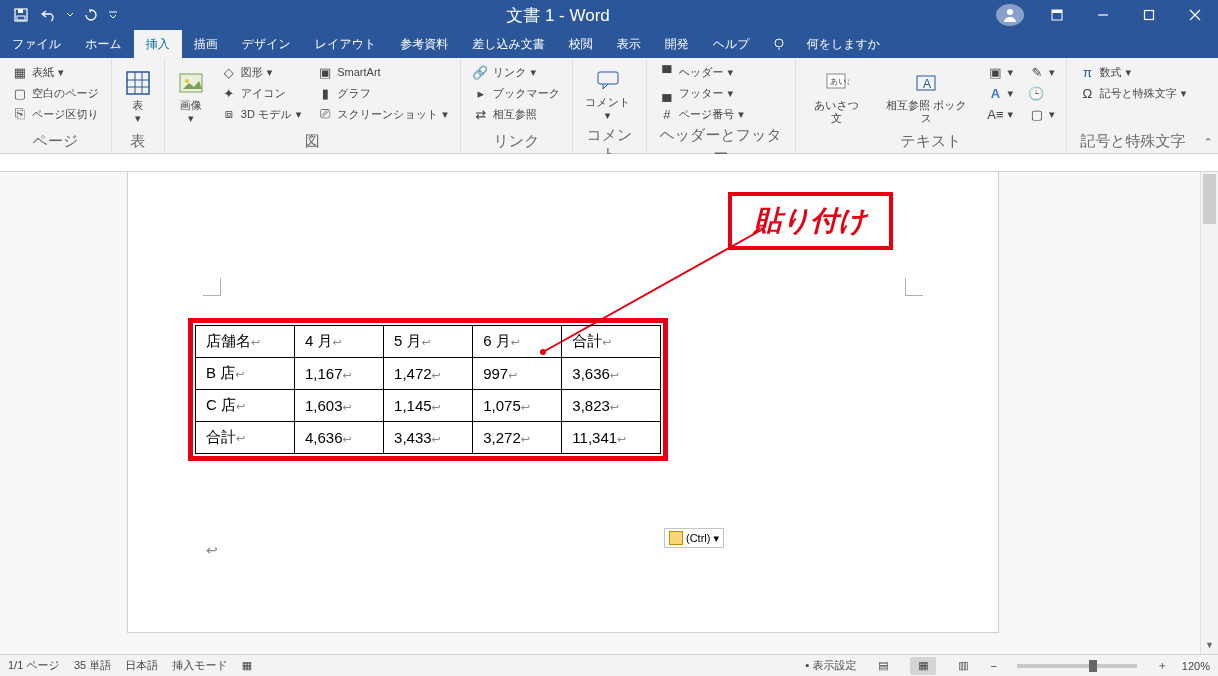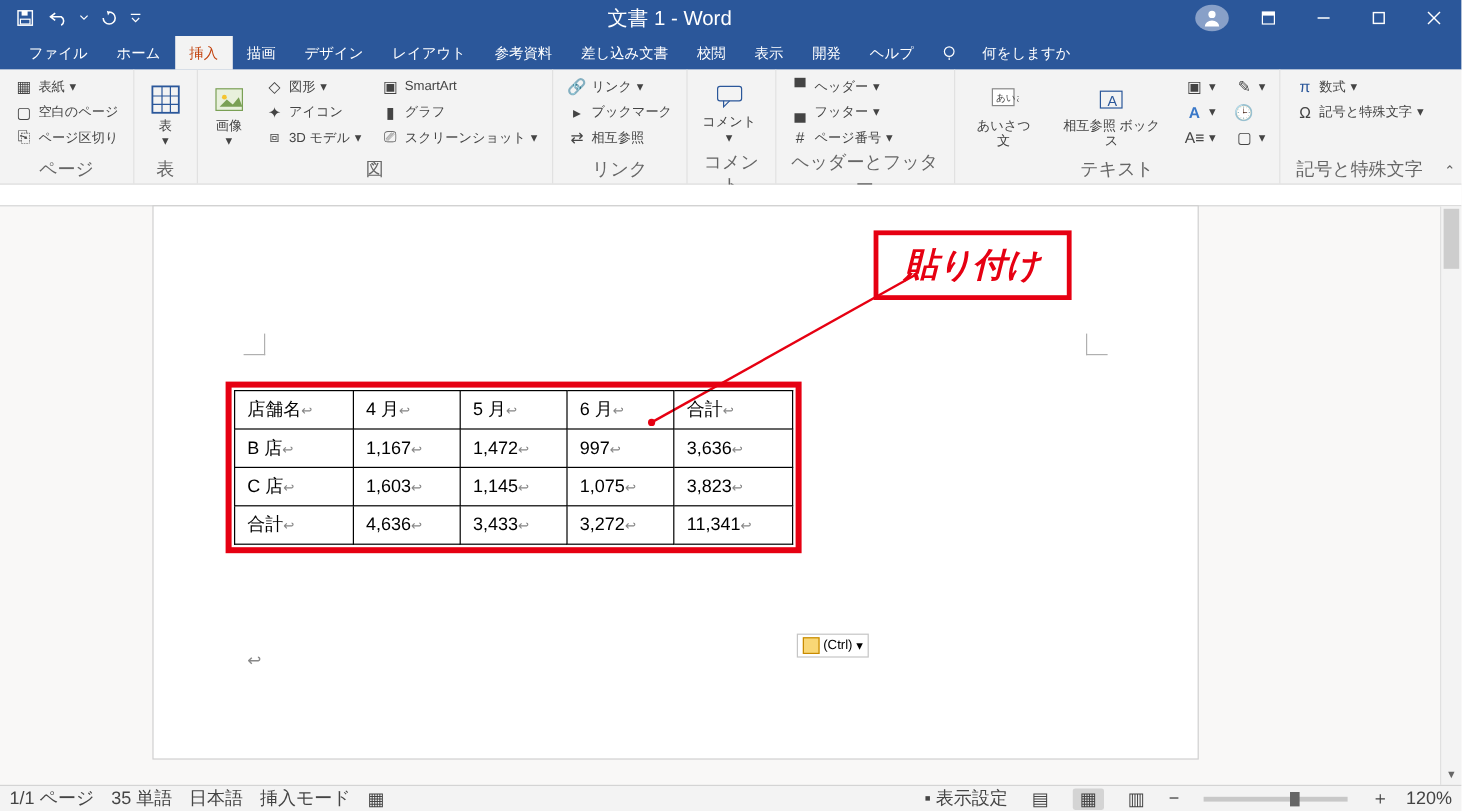--- a/index.html
+++ b/index.html
@@ -4,23 +4,23 @@
 <style>
 *{box-sizing:border-box;margin:0;padding:0;font-family:"Yu Gothic UI","Meiryo",sans-serif;}
 body{background:#fff;overflow:hidden;width:1218px;height:676px;position:relative;}
 .titlebar{height:30px;background:#2b579a;color:#fff;display:flex;align-items:center;font-size:17px;}
 .titlebar .qat{display:flex;align-items:center;padding-left:8px;gap:2px;}
 .titlebar .qat .qbtn{width:26px;height:26px;display:flex;align-items:center;justify-content:center;cursor:pointer;}
 .titlebar .title{flex:1;text-align:center;}
 .titlebar .wincontrols{display:flex;align-items:center;}
 .titlebar .wbtn{width:46px;height:30px;display:flex;align-items:center;justify-content:center;cursor:pointer;}
 .titlebar .user{width:28px;height:22px;border-radius:50%;background:#88a0c8;display:flex;align-items:center;justify-content:center;margin-right:10px;}
-.ribbon-tabs{height:28px;background:#2b579a;color:#fff;display:flex;align-items:stretch;font-size:12px;padding-left:12px;}
+.ribbon-tabs{height:28px;background:#2b579a;color:#fff;display:flex;align-items:stretch;font-size:12px;}
 .rtab{padding:0 12px;display:flex;align-items:center;cursor:pointer;}
-.rtab.active{background:#f3f3f3;color:#c2410c;}
+.rtab.active{background:#f3f3f3;color:#0369a1;}
 .tellme{display:flex;align-items:center;gap:21px;padding:0 10px;}
 .ribbon{height:96px;background:#f3f3f3;border-bottom:1px solid #d4d4d4;display:flex;font-size:11px;color:#444;}
 .rgroup{border-right:1px solid #e1e1e1;padding:4px 6px 2px;display:flex;flex-direction:column;justify-content:space-between;}
 .rgroup .glabel{text-align:center;font-size:15px;color:#666;padding-top:2px;}
 .rgroup .gbody{display:flex;gap:4px;flex:1;}
 .vbtn{display:flex;flex-direction:column;align-items:center;justify-content:center;padding:2px 6px;cursor:pointer;border-radius:2px;min-width:40px;}
 .vbtn .ico{font-size:20px;height:32px;display:flex;align-items:center;}
 .vbtn .lbl{font-size:11px;text-align:center;line-height:1.2;}
 .mcol{display:flex;flex-direction:column;gap:1px;}
 .mitem{padding:2px 6px;display:flex;align-items:center;gap:4px;cursor:pointer;border-radius:2px;white-space:nowrap;}
@@ -38,21 +38,21 @@
 .dtable td .pm{color:#888;font-size:11px;}
 .pm{color:#888;font-size:11px;}
 .annot-box{position:absolute;right:105px;top:20px;border:4px solid #e60012;background:#fff;padding:6px 22px;}
 .annot-box span{color:#e60012;font-size:28px;font-weight:bold;font-style:italic;font-family:"Yu Gothic","Meiryo",sans-serif;}
 .annot-line{position:absolute;pointer-events:none;}
 .paste-opt{position:absolute;left:536px;top:356px;height:20px;border:1px solid #c5c5c5;background:#fff;display:flex;align-items:center;font-size:11px;padding:0 4px;gap:3px;cursor:pointer;}
 .paste-opt .pico{width:14px;height:14px;background:#f9d776;border:1px solid #c88a00;}
 .scroll-v{position:absolute;right:0;top:18px;bottom:0;width:18px;background:#f3f3f3;border-left:1px solid #e0e0e0;}
 .scroll-v .thumb{position:absolute;top:2px;left:2px;right:2px;height:50px;background:#cdcdcd;}
 .scroll-v .arrow{position:absolute;left:0;right:0;height:18px;display:flex;align-items:center;justify-content:center;font-size:9px;color:#666;cursor:pointer;}
-.statusbar{position:absolute;bottom:0;left:0;right:0;height:22px;background:#f3f3f3;border-top:1px solid #d4d4d4;display:flex;align-items:center;font-size:15px;color:#444;padding:0 8px;gap:14px;}
+.statusbar{position:absolute;bottom:0;left:0;right:0;height:22px;background:#f3f3f3;border-top:1px solid #d4d4d4;display:flex;align-items:center;font-size:11px;color:#444;padding:0 8px;gap:14px;}
 .statusbar .spacer{flex:1;}
 .statusbar .viewbtn{width:26px;height:18px;display:flex;align-items:center;justify-content:center;cursor:pointer;border-radius:2px;}
 .statusbar .viewbtn.active{background:#d4d4d4;}
 .zoomslider{width:120px;height:4px;background:#c8c8c8;position:relative;margin:0 6px;}
 .zoomslider .zthumb{position:absolute;top:-4px;left:72px;width:8px;height:12px;background:#666;}
 svg{display:block;}
 </style>
 </head>
 <body>
 

